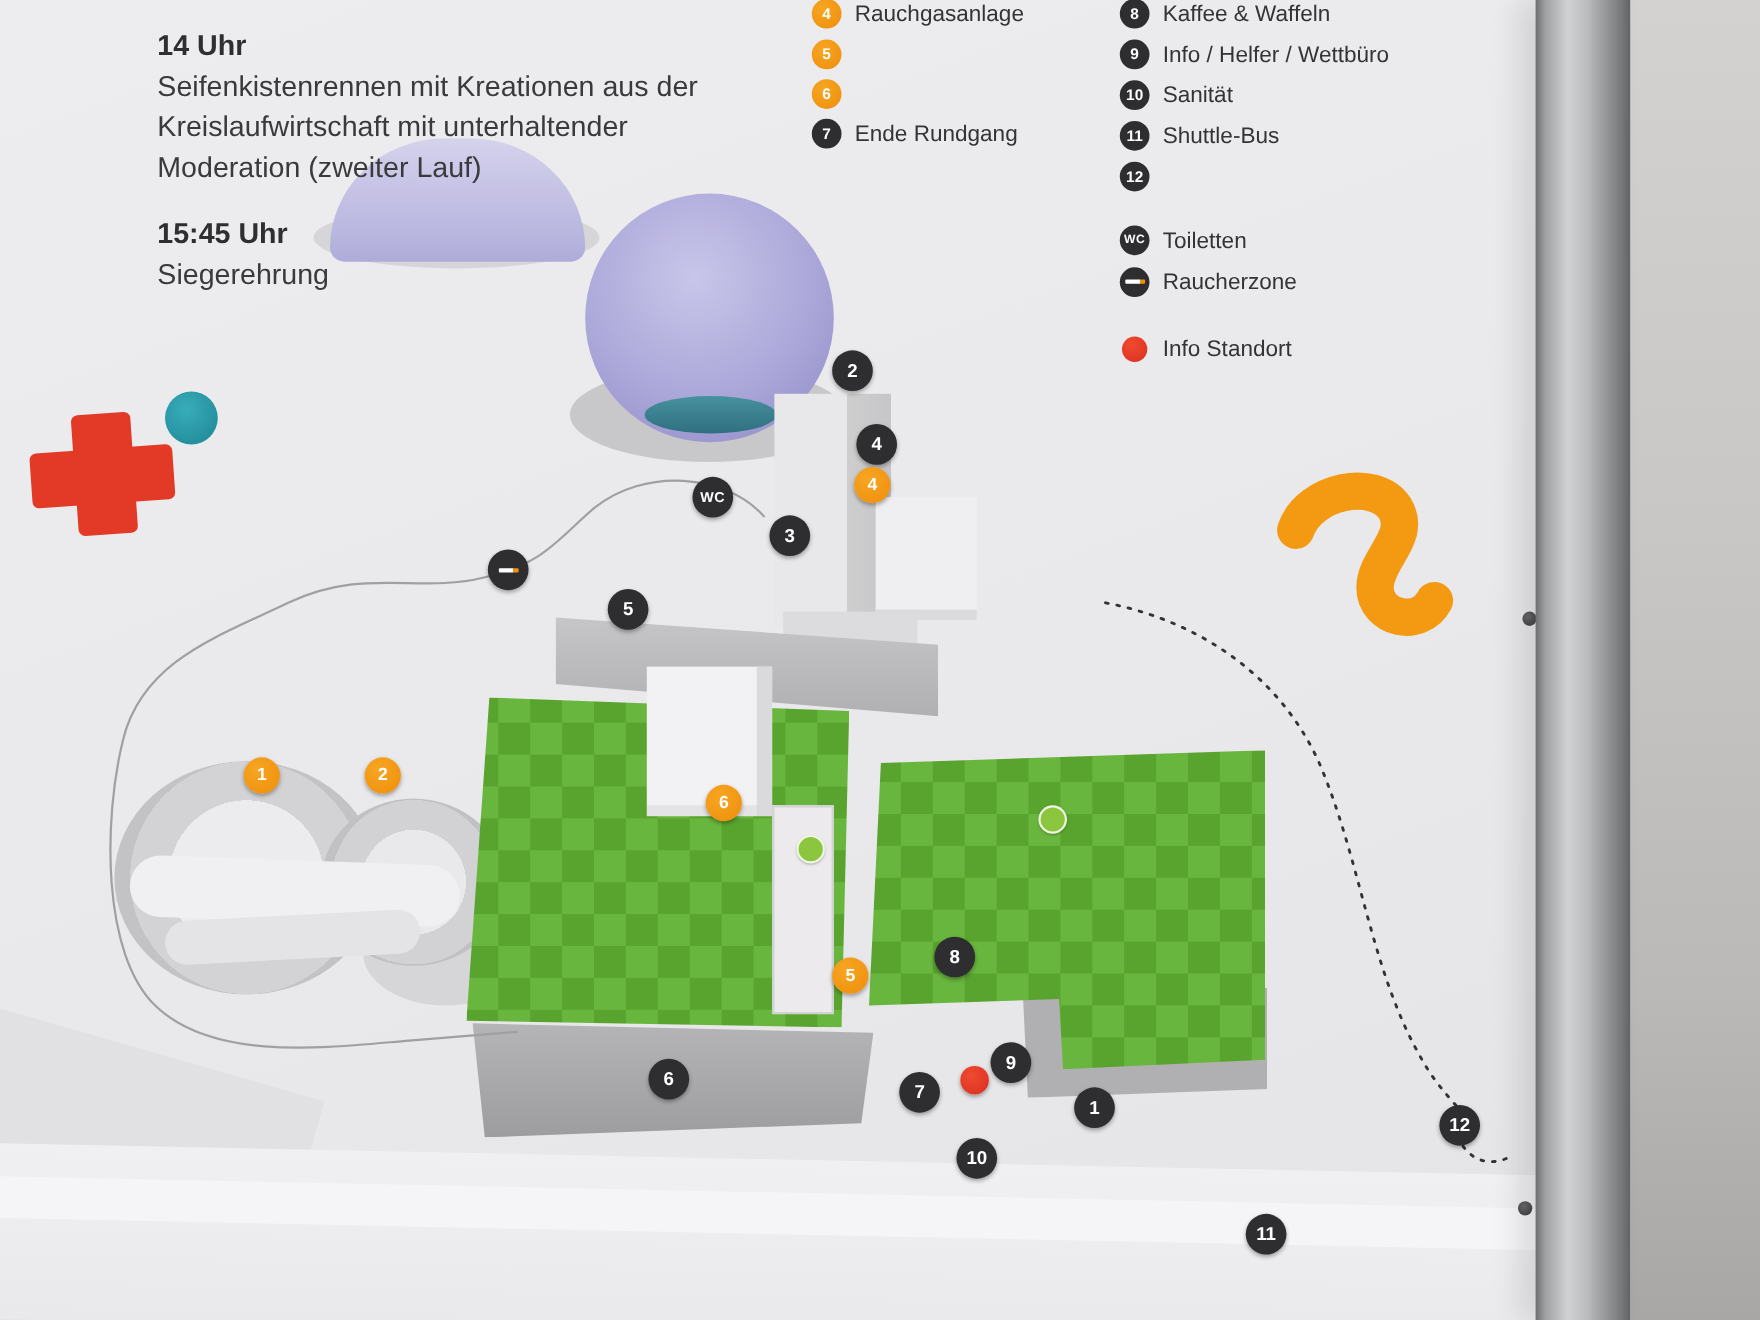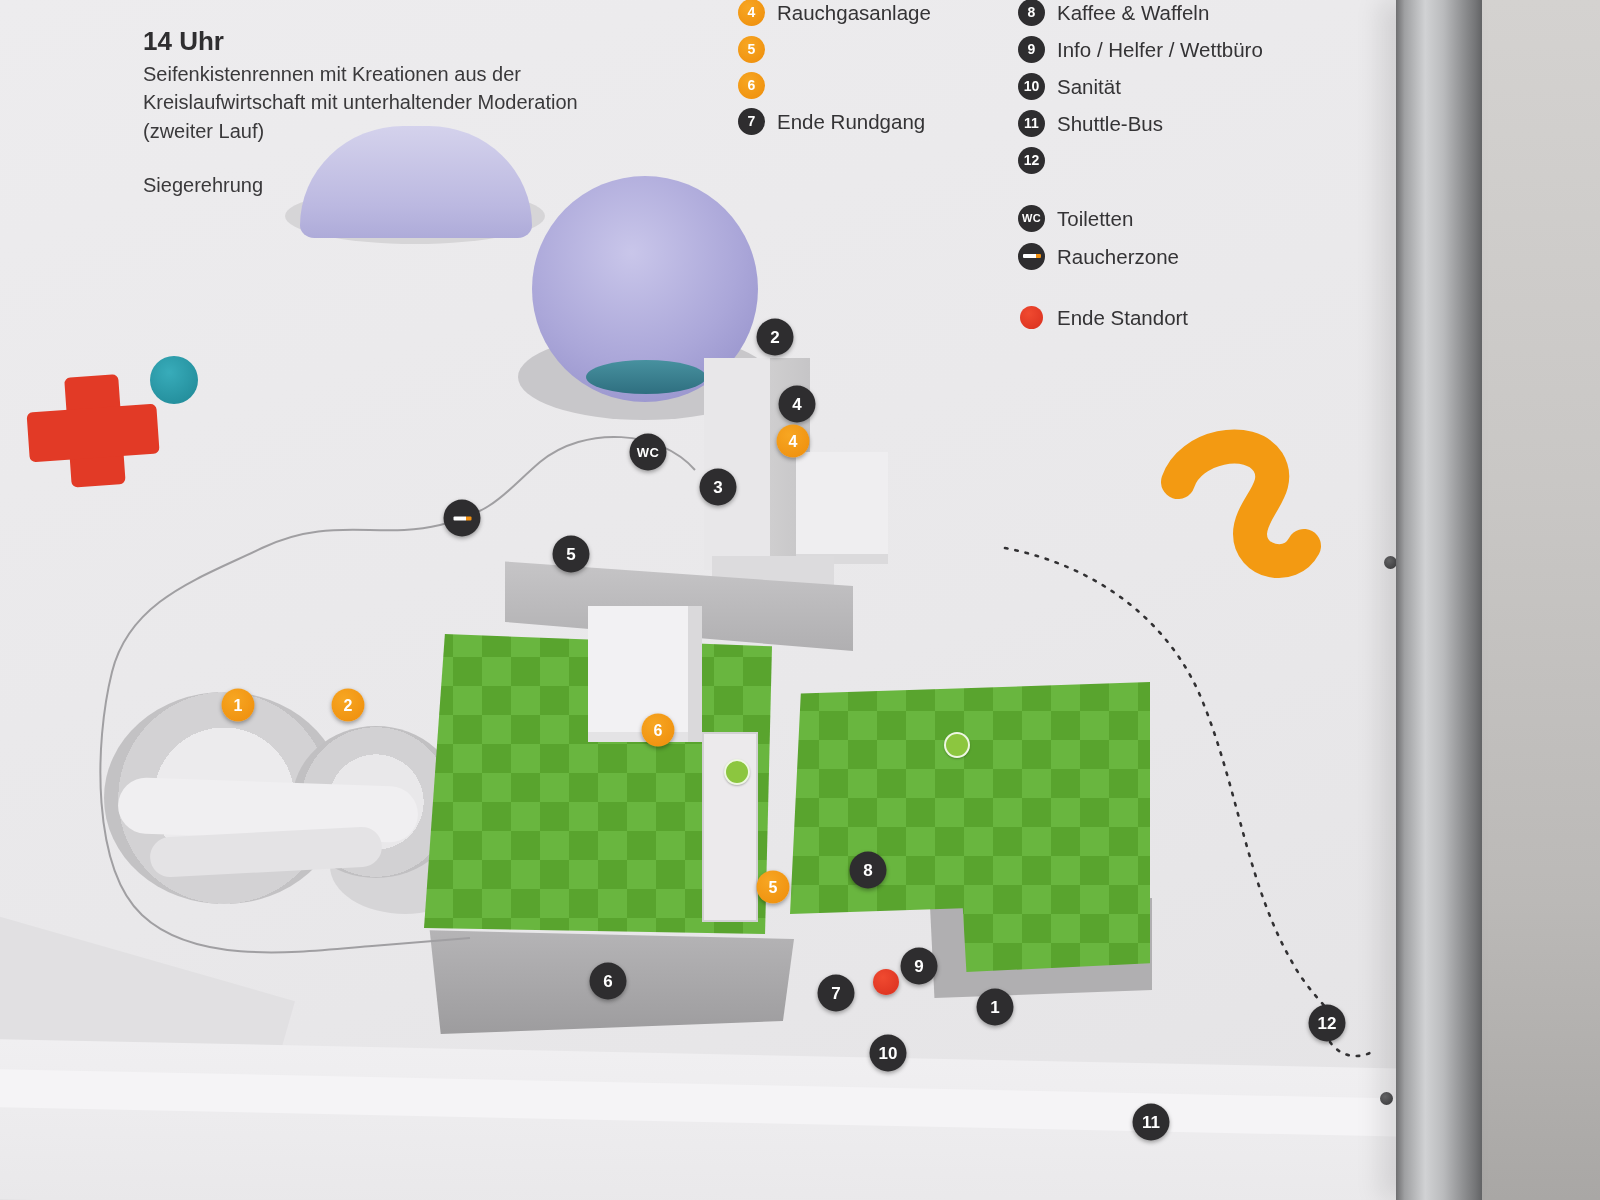--- a/index.html
+++ b/index.html
@@ -77,21 +77,21 @@
   .m-orange{width:33px;height:33px;font-size:16px;
         background:radial-gradient(circle at 38% 32%,#f7a622,#ee8d0b);}
   .m-green{width:22px;height:22px;background:#8cc63f;border:2px solid rgba(255,255,255,.85);
         box-shadow:0 1px 2px rgba(0,0,0,.25);}
   .m-location{width:26px;height:26px;background:radial-gradient(circle at 38% 32%,#f04a30,#d92f1e);}
   .cig{width:18px;height:4px;border-radius:1px;background:linear-gradient(90deg,#fff 0 72%,#f29111 72% 100%);}
 
   
   .schedule{position:absolute;left:143px;top:26px;width:520px;z-index:40;}
   .sched-time{font-weight:bold;font-size:26px;color:#2f2e30;margin:0 0 3px;}
-  .sched-desc{font-size:20px;line-height:1.42;color:#3a393b;margin:0 0 26px;max-width:505px;}
+  .sched-desc{font-size:26px;line-height:1.42;color:#3a393b;margin:0 0 26px;max-width:505px;}
 
   .legend{position:absolute;z-index:40;}
   .legend-tour{left:738px;top:-2px;width:240px;}
   .legend-facilities{left:1018px;top:-2px;width:290px;}
   .legend-row{display:flex;gap:12px;align-items:flex-start;margin-bottom:8px;
         font-size:20.5px;line-height:1.42;color:#343335;}
   .legend-row .lbl{max-width:205px;}
   .legend-facilities .lbl{max-width:230px;}
   .lg{width:27px;height:27px;border-radius:50%;color:#fff;font-weight:bold;font-size:14px;
         display:flex;align-items:center;justify-content:center;flex:none;margin-top:1px;}
@@ -221,20 +221,21 @@
         <span>12</span>
       </div>
       <div class="marker m-black" style="left: 1151px; top: 1122px;">
         <span>11</span>
       </div>
     </div>
 
   <div class="schedule">
     <p class="sched-time">14 Uhr</p>
     <p class="sched-desc">Seifenkistenrennen mit Kreationen aus der Kreislaufwirtschaft mit unterhaltender Moderation (zweiter Lauf)</p>
+    <p class="sched-time">15:45 Uhr</p>
     <p class="sched-desc">Siegerehrung</p>
   </div>
 
   <div class="legend legend-tour" id="legend-tour">
       <div class="legend-row">
         <span class="lg lg-orange">4</span>
         <span class="lbl">Rauchgasanlage</span>
       </div>
       <div class="legend-row">
         <span class="lg lg-orange">5</span>
@@ -277,21 +278,21 @@
         </div>
         <div class="legend-row">
           <span class="lg lg-black">
             <span class="cig"></span>
           </span>
           <span class="lbl">Raucherzone</span>
         </div>
       </div>
     <div class="legend-row loc-block">
       <span class="lg lg-red"></span>
-      <span class="lbl">Ende Standort</span>
+      <span class="lbl">Info Standort</span>
     </div>
   </div>
 
   <div class="screw screw-1"></div>
   <div class="screw screw-2"></div>
   <div class="pole"></div>
   <div class="wall"></div>
 </div>
 
 </body></html>

